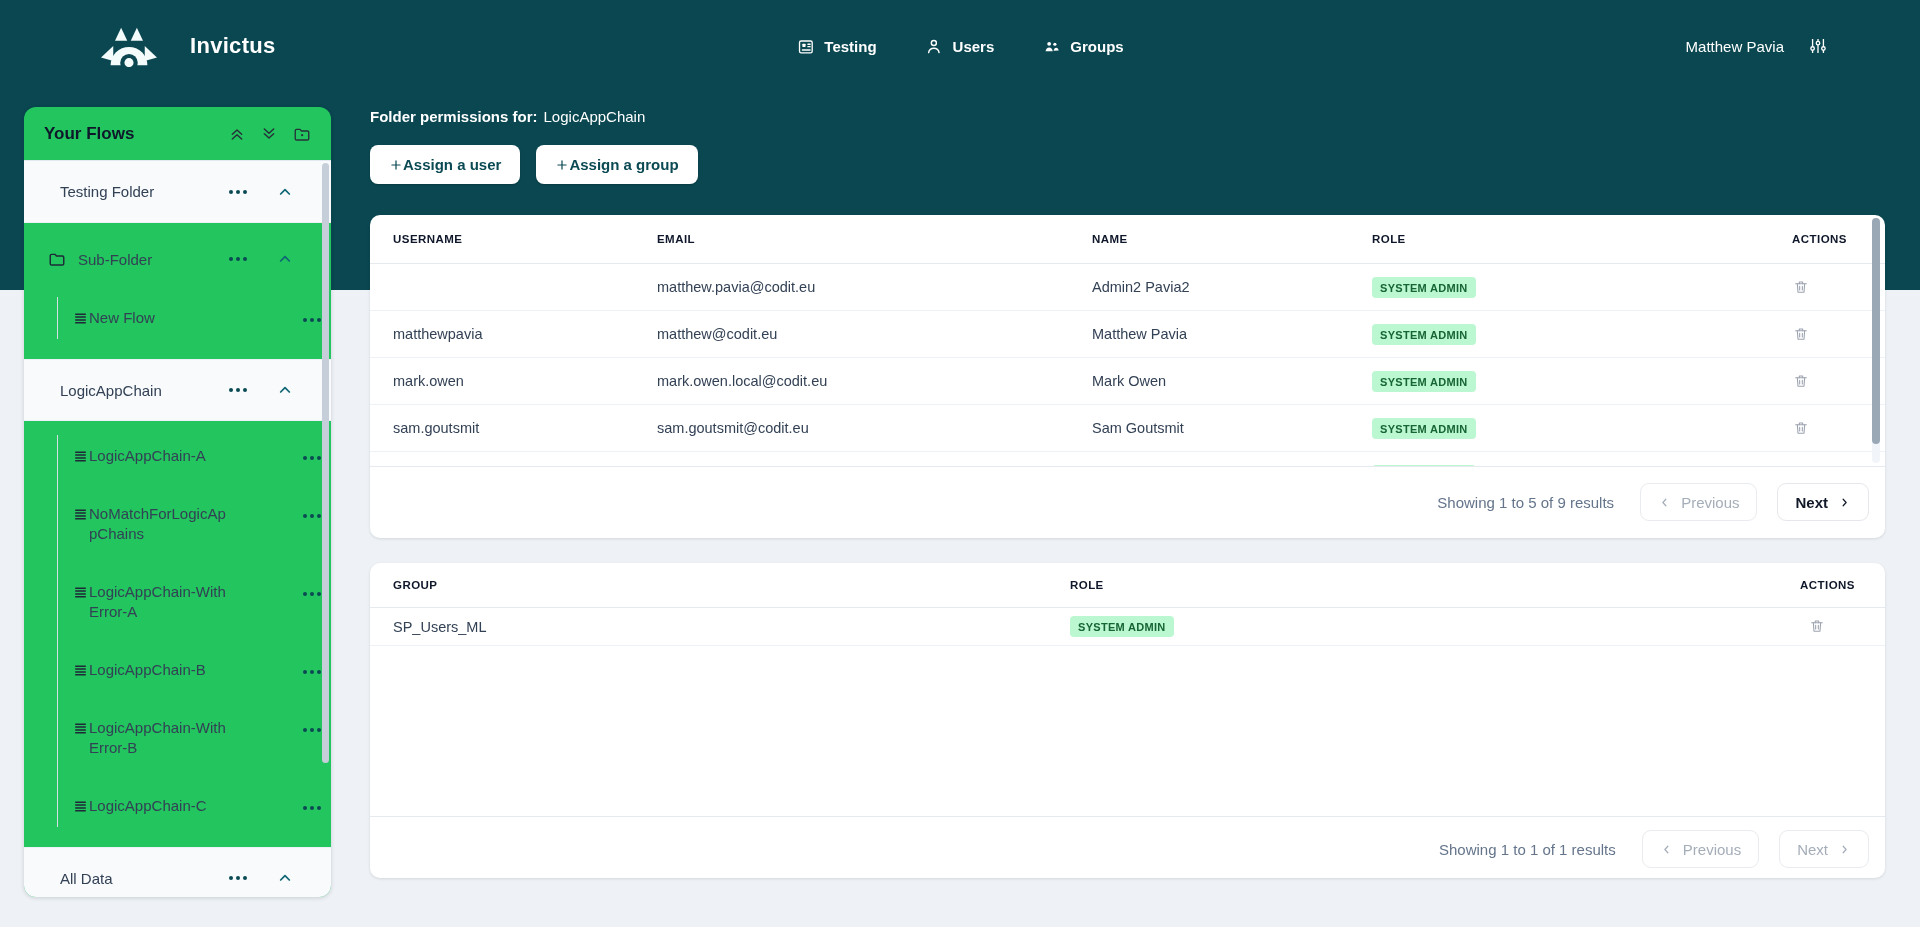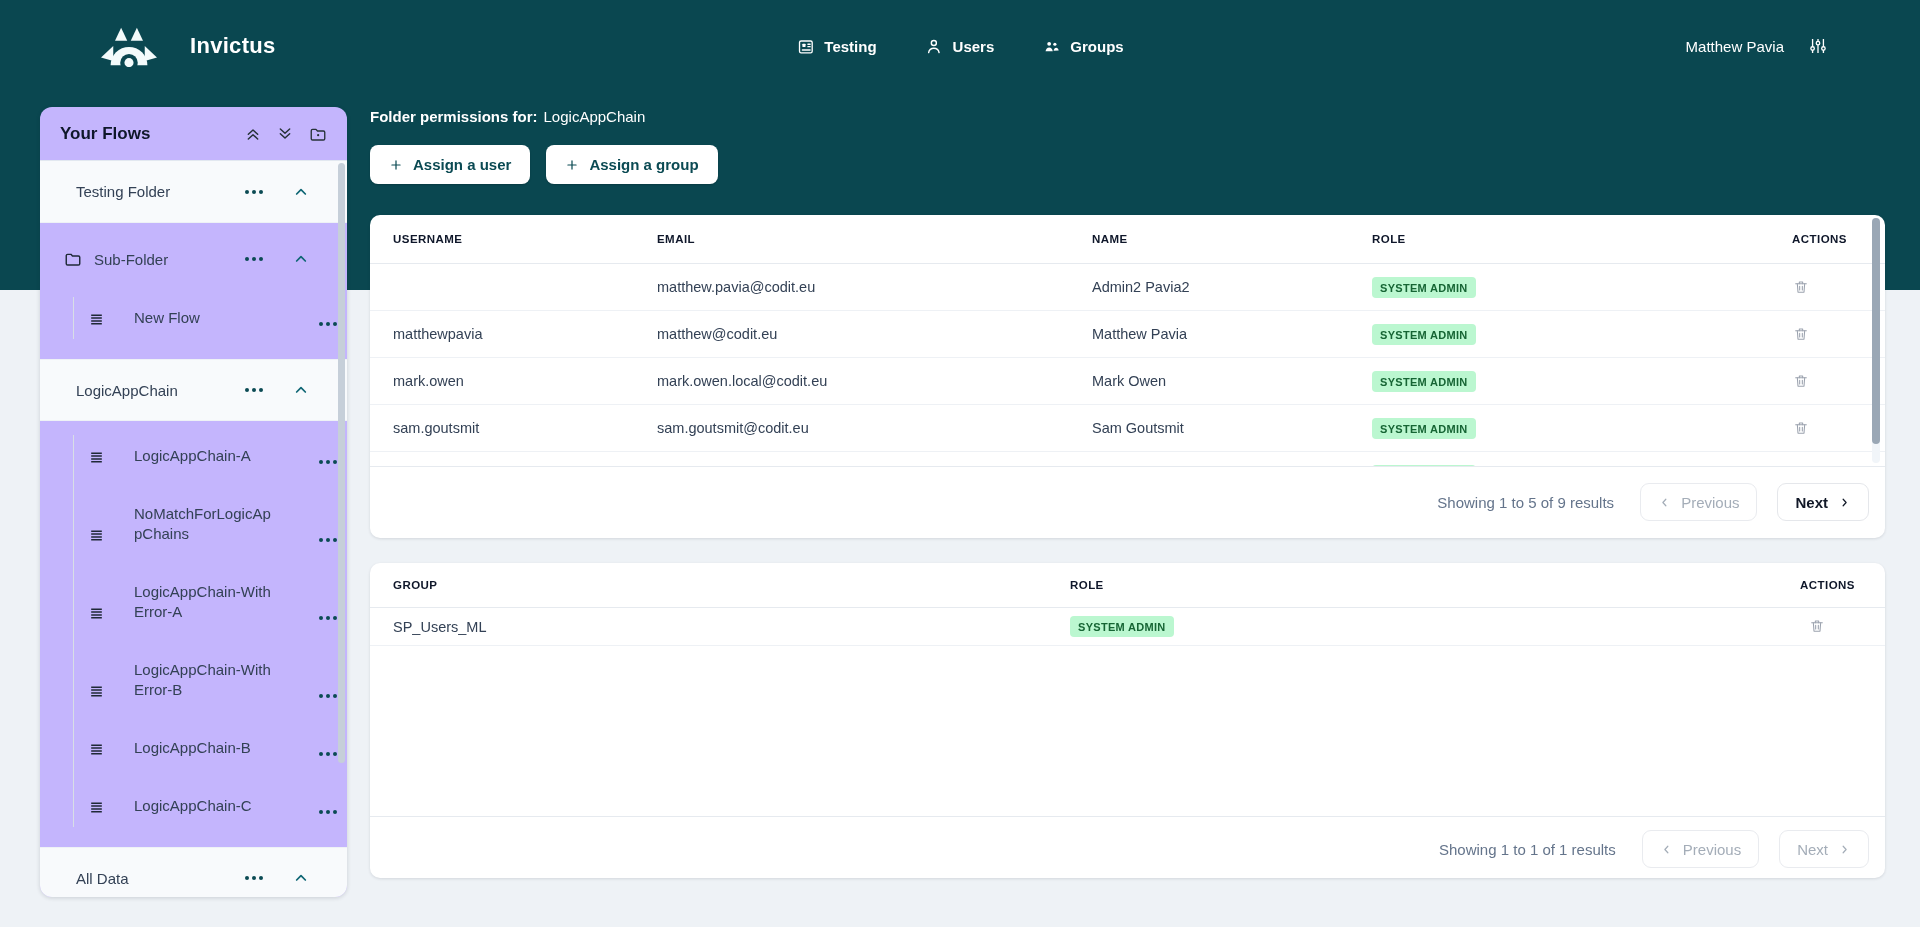--- a/index.html
+++ b/index.html
@@ -13,49 +13,49 @@
   .app-header{position:absolute;top:0;left:0;width:1920px;height:92px;display:flex;align-items:center;
     padding:0 92px 0 100px;box-sizing:border-box;color:#fff}
   .brand{display:flex;align-items:center;gap:32px}
   .brand-name{font-size:22px;font-weight:700;letter-spacing:.3px}
   .main-nav{position:absolute;left:50%;top:0;height:92px;transform:translateX(-50%);display:flex;gap:48px;align-items:center}
   .nav-item{display:flex;align-items:center;gap:9px;color:#fff;font-size:15px;font-weight:700;cursor:pointer;text-decoration:none}
   .nav-item svg{display:block}
   .header-right{margin-left:auto;display:flex;align-items:center;gap:24px}
   .user-name{font-size:15px;color:#fff;cursor:pointer}
   
-  .sidebar{position:absolute;left:40px;top:107px;width:307px;height:790px;background:#c4b5fd;border-radius:12px;
+  .sidebar{position:absolute;left:24px;top:107px;width:307px;height:790px;background:#22c55e;border-radius:12px;
     box-shadow:0 1px 4px rgba(15,23,42,.16);overflow:hidden;box-sizing:border-box}
   .sb-header{height:54px;display:flex;align-items:center;justify-content:space-between;padding:0 20px;
     border-bottom:1px solid #e2e8f0;box-sizing:border-box}
   .sb-title{font-size:17px;font-weight:700;color:#0f172a}
   .sb-header-icons{display:flex;align-items:center;gap:16px;color:#1f2937}
   .sb-header-icons svg{cursor:pointer}
   .sb-section{height:62px;background:#f8fafc;border-bottom:1px solid #eef2f6;display:flex;align-items:center;
     padding:0 38px 0 36px;box-sizing:border-box;font-size:15px;color:#334155;cursor:pointer}
   .sb-section.bordered-top{border-top:1px solid #eef2f6}
   .sb-section .label{flex:0 1 auto}
   .row-icons{margin-left:auto;display:flex;align-items:center;gap:28px}
   .dots{display:inline-flex;gap:3px;align-items:center;cursor:pointer;padding:2px}
   .dots i{width:4px;height:4px;border-radius:50%;background:#0b4a53;display:block}
   .chev-up{display:block;cursor:pointer}
   .sb-subfolder{margin-top:12px;height:48px;display:flex;align-items:center;gap:12px;
     padding:0 38px 0 24px;box-sizing:border-box;font-size:15px;color:#334155;cursor:pointer}
   .sb-nest{margin-left:33px;border-left:1px solid #d8dee6;margin-top:14px;margin-bottom:20px;display:flex;flex-direction:column;gap:16px}
-  .sb-flow{display:flex;align-items:flex-end;gap:29px;padding:11px 8px 11px 14px;cursor:pointer}
+  .sb-flow{display:flex;align-items:flex-start;gap:0;padding:11px 8px 11px 14px;cursor:pointer}
   .sb-flow .flow-name{font-size:15px;color:#334155;line-height:20px;max-width:142px;word-break:break-all}
   .sb-flow .dots{margin-left:auto;margin-top:8px}
   .sb-flow svg{flex:none;margin-top:2px}
   .sb-scrollbar{position:absolute;top:56px;right:2px;width:7px;height:600px;background:#c6cfd9;border-radius:4px;cursor:pointer}
   
   .page-title{position:absolute;left:370px;top:108px;font-size:15px;color:#fff}
   .page-title b{font-weight:700;margin-right:6px}
   .actions{position:absolute;left:370px;top:145px;display:flex;gap:16px}
   .btn-assign{height:39px;padding:0 19px;background:#fff;border:none;border-radius:8px;color:#0b4a53;
-    font-size:15px;font-weight:700;font-family:inherit;display:flex;align-items:center;gap:10px;cursor:pointer;
+    font-size:15px;font-weight:700;font-family:inherit;display:flex;align-items:center;cursor:pointer;
     box-shadow:0 1px 2px rgba(0,0,0,.18)}
   .card{position:absolute;left:370px;width:1515px;background:#fff;border-radius:10px;box-shadow:0 1px 3px rgba(15,23,42,.12);box-sizing:border-box}
   .users-card{top:215px;height:323px}
   .groups-card{top:563px;height:315px}
   .scroll-area{height:251px;overflow:hidden;position:relative;border-radius:10px 10px 0 0}
   table{width:100%;border-collapse:collapse;table-layout:fixed}
   th{height:48px;padding:0 0 0 23px;text-align:left;font-size:11.5px;font-weight:700;color:#0f172a;
     letter-spacing:.45px;border-bottom:1px solid #e6eaef;vertical-align:middle}
   td{height:46px;padding:0 0 0 23px;font-size:14.5px;color:#334155;border-bottom:1px solid #eef1f5;vertical-align:middle}
   th.actions-col{text-align:right;padding-right:38px;padding-left:0}
@@ -243,32 +243,32 @@
       <span class="dots">
           <i></i>
           <i></i>
           <i></i>
         </span>
     </div>
     <div class="sb-flow">
       <svg width="17" height="17" viewBox="0 0 24 24" fill="none" stroke="#1f2937" stroke-width="2.1">
           <path d="M4.5 6h15M4.5 10h15M4.5 14h15M4.5 18h15"></path>
         </svg>
+      <span class="flow-name">LogicAppChain-B</span>
+      <span class="dots">
+          <i></i>
+          <i></i>
+          <i></i>
+        </span>
+    </div>
+    <div class="sb-flow">
+      <svg width="17" height="17" viewBox="0 0 24 24" fill="none" stroke="#1f2937" stroke-width="2.1">
+          <path d="M4.5 6h15M4.5 10h15M4.5 14h15M4.5 18h15"></path>
+        </svg>
       <span class="flow-name">LogicAppChain-WithError-B</span>
-      <span class="dots">
-          <i></i>
-          <i></i>
-          <i></i>
-        </span>
-    </div>
-    <div class="sb-flow">
-      <svg width="17" height="17" viewBox="0 0 24 24" fill="none" stroke="#1f2937" stroke-width="2.1">
-          <path d="M4.5 6h15M4.5 10h15M4.5 14h15M4.5 18h15"></path>
-        </svg>
-      <span class="flow-name">LogicAppChain-B</span>
       <span class="dots">
           <i></i>
           <i></i>
           <i></i>
         </span>
     </div>
     <div class="sb-flow">
       <svg width="17" height="17" viewBox="0 0 24 24" fill="none" stroke="#1f2937" stroke-width="2.1">
           <path d="M4.5 6h15M4.5 10h15M4.5 14h15M4.5 18h15"></path>
         </svg>

